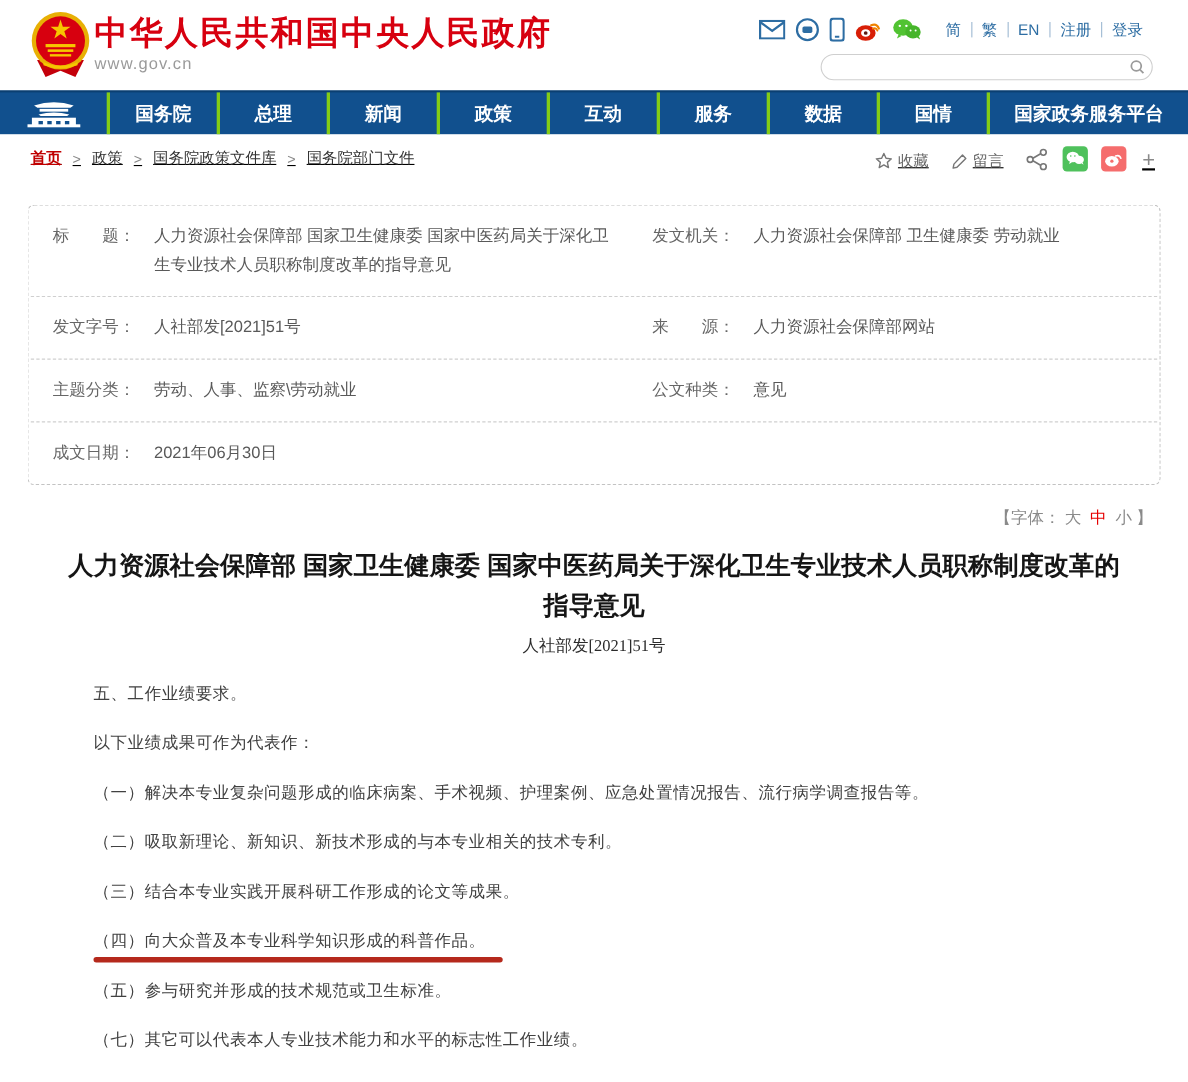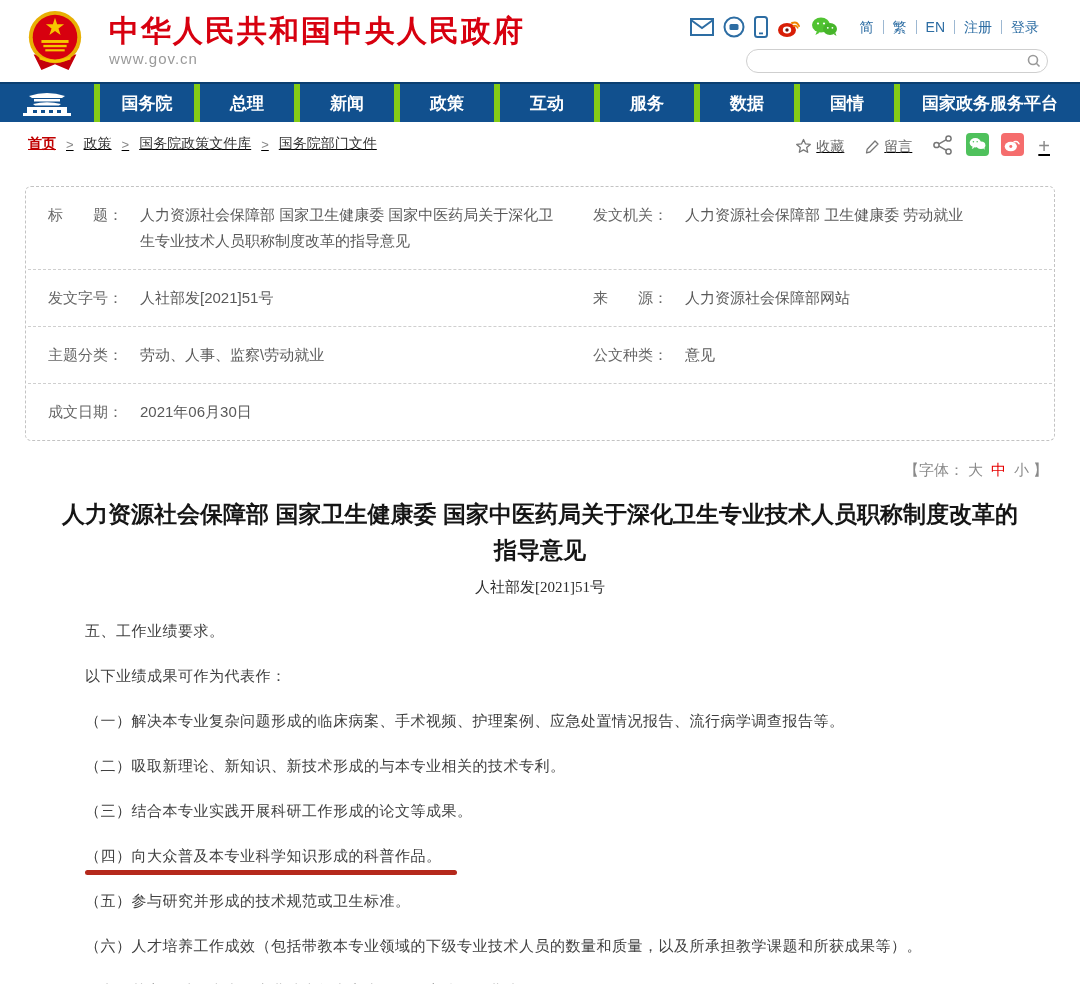--- a/index.html
+++ b/index.html
@@ -3,39 +3,39 @@
 <meta charset="utf-8">
 <style>
   * { margin:0; padding:0; box-sizing:border-box; }
   html,body { width:1080px; height:984px; background:#fff; overflow:hidden;
     font-family:"Liberation Sans","DejaVu Sans",sans-serif; }
 
   
   .header { position:relative; height:82px; background:#fff; }
   .brand { position:absolute; left:24px; top:8px; display:flex; align-items:flex-start; }
   .emblem { width:62px; height:66px; }
-  .brand-text { margin-left:23px; padding-top:6px; }
+  .brand-text { margin-left:0; padding-top:6px; }
   .site-title { font-size:30px; font-weight:bold; color:#d7000f; letter-spacing:2px; line-height:34px; }
   .site-url { font-size:15px; color:#9a9a9a; margin-top:2px; letter-spacing:1px; }
   .header-right { position:absolute; right:32px; top:14px; width:440px; }
   .quick-row { display:flex; justify-content:flex-end; align-items:center; gap:9px; height:26px; }
   .quick-row svg { display:block; }
   .lang-links { display:flex; align-items:center; margin-left:4px; }
   .lang-link { font-size:14px; color:#2d6da3; padding:0 9px; line-height:14px; cursor:pointer; }
   .lang-link + .lang-link { border-left:1px solid #9db8d2; }
   .search-box { margin-top:9px; margin-left:auto; width:302px; height:24px; border:1px solid #cfcfcf;
     border-radius:13px; display:flex; align-items:center; background:#fff; }
   .search-box input { flex:1; border:none; outline:none; background:transparent; height:20px;
     padding:0 8px 0 14px; font-size:13px; color:#333; }
   .search-btn { width:26px; height:22px; display:flex; align-items:center; justify-content:center; cursor:pointer; }
 
   
   .nav { display:flex; height:40px; background:#11508e; border-top:2px solid #0b3f71; }
   .nav-cell { display:flex; align-items:center; justify-content:center; color:#fff;
-    font-size:17px; font-weight:bold; cursor:pointer; border-right:6px solid #84cc16; }
+    font-size:17px; font-weight:bold; cursor:pointer; border-right:3px solid #84cc16; }
   .nav-cell:last-child { border-right:none; }
   .nav-home { width:100px; }
   .nav-w { width:100px; }
   .nav-wide { flex:1; }
 
   
   .crumb-bar { display:flex; justify-content:space-between; align-items:center; height:44px; padding:0 30px 0 28px;text-decoration:underline; }
   .crumbs { display:flex; align-items:center; font-size:14px; color:#333; }
   .crumb { cursor:pointer; }
   .crumb-home { color:#c00000; text-decoration:underline; font-weight:bold; }
@@ -269,16 +269,15 @@
   <div class="doc-number">人社部发[2021]51号</div>
   <div class="paragraphs">
     <p>五、工作业绩要求。</p>
     <p>以下业绩成果可作为代表作：</p>
     <p>（一）解决本专业复杂问题形成的临床病案、手术视频、护理案例、应急处置情况报告、流行病学调查报告等。</p>
     <p>（二）吸取新理论、新知识、新技术形成的与本专业相关的技术专利。</p>
     <p>（三）结合本专业实践开展科研工作形成的论文等成果。</p>
     <p>（四）向大众普及本专业科学知识形成的科普作品。</p>
     <div class="red-underline"></div>
     <p class="after-underline">（五）参与研究并形成的技术规范或卫生标准。</p>
-    <p>（六）人才培养工作成效（包括带教本专业领域的下级专业技术人员的数量和质量，以及所承担教学课题和所获成果等）。</p>
     <p>（七）其它可以代表本人专业技术能力和水平的标志性工作业绩。</p>
   </div>
 </div>
 
 </body></html>

